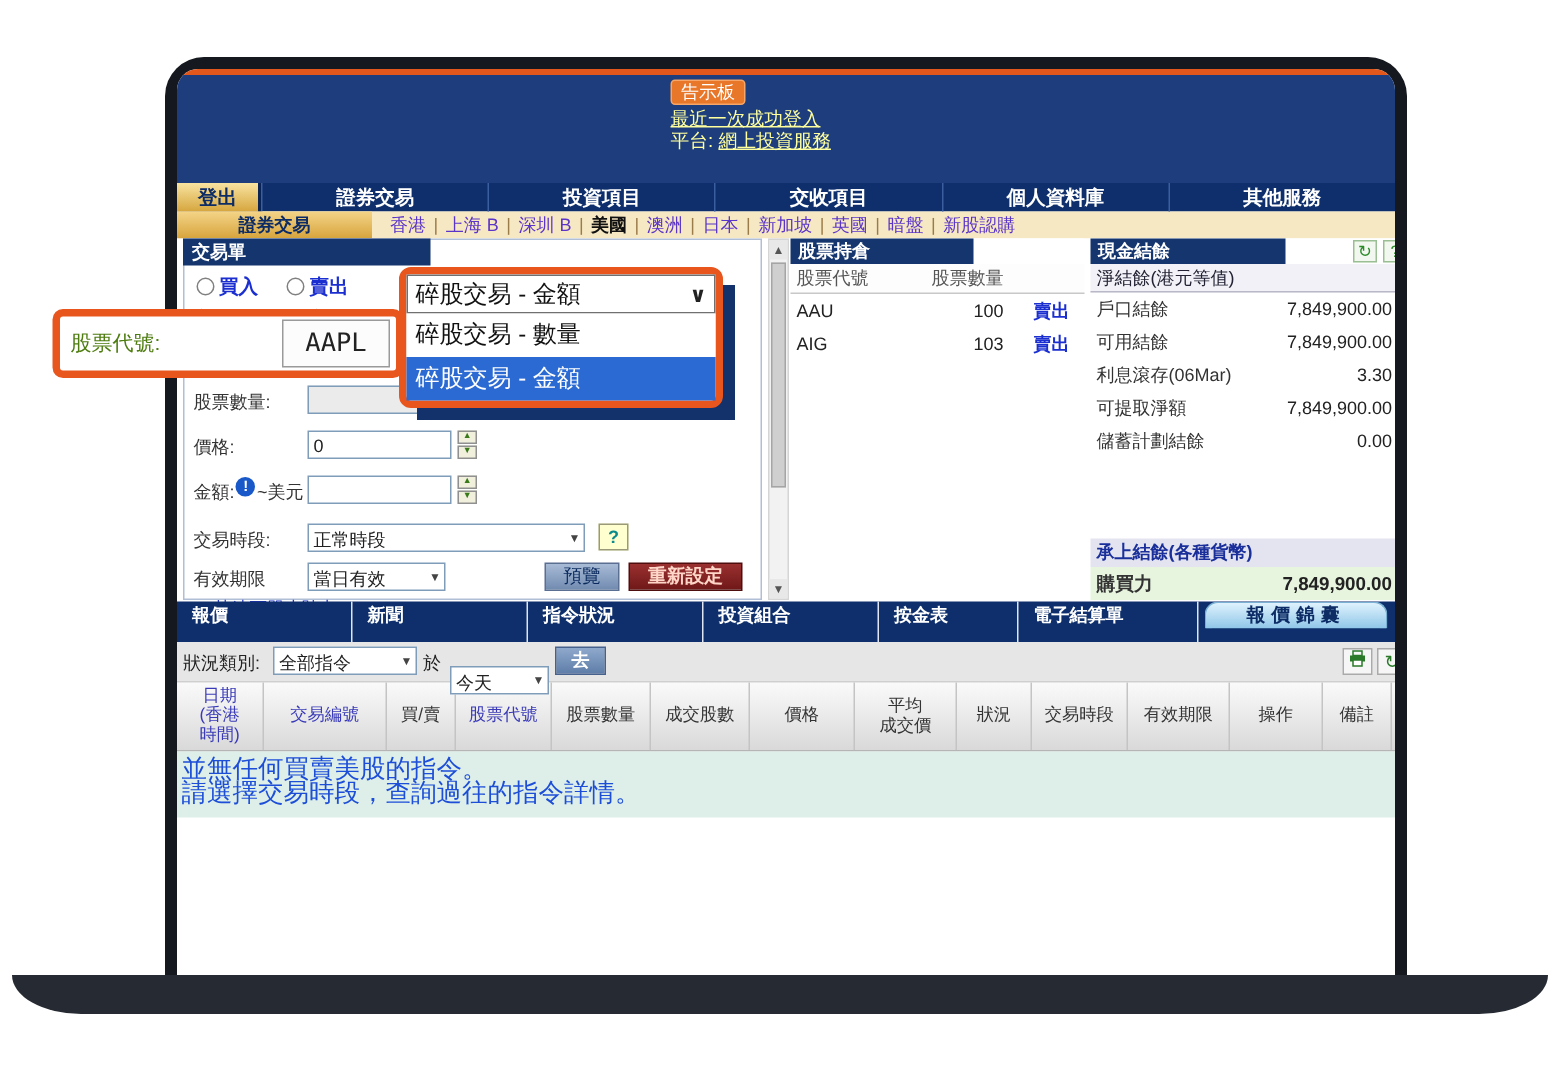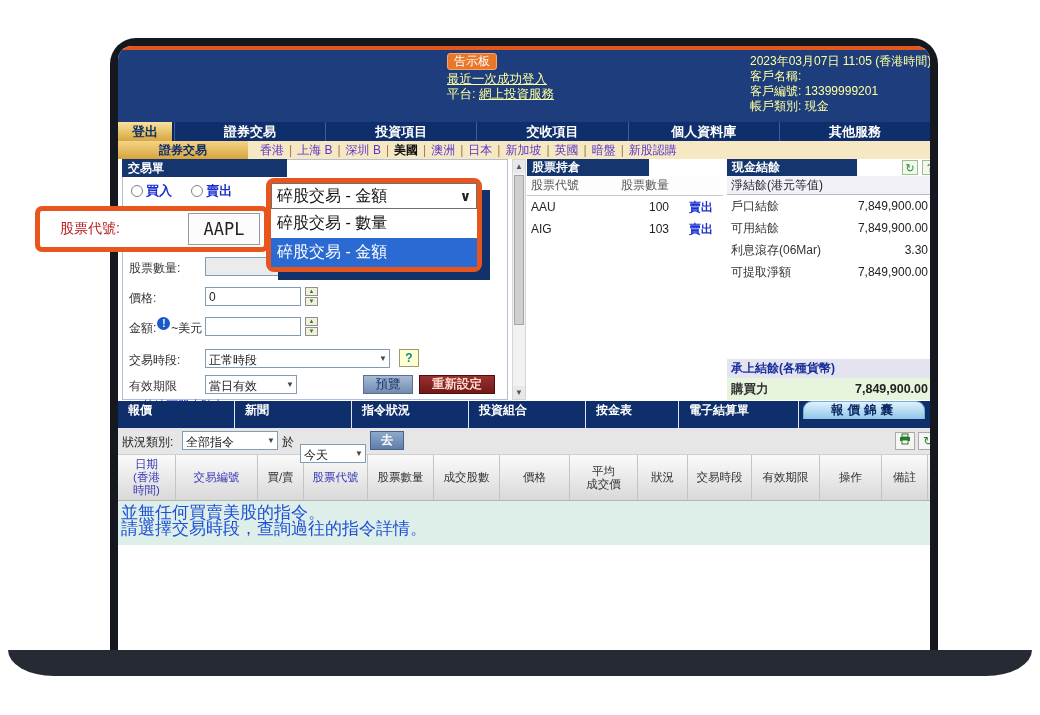--- a/index.html
+++ b/index.html
@@ -142,21 +142,21 @@
   .th.link { color:#3a3ab8; cursor:pointer; }
   .w0{width:58px}.w1{width:82px}.w2{width:46px}.w3{width:64px}.w4{width:66px}.w5{width:66px}
   .w6{width:70px}.w7{width:68px}.w8{width:50px}.w9{width:64px}.w10{width:68px}.w11{width:62px}.w12{width:46px}
 
   .status-area { background:#ddefe8; padding:4px 3px 8px 3px; font-size:17px; color:#1d4ed8; line-height:16px; }
 
   
   .dd-shadow { position:absolute; left:278px; top:190px; width:212px; height:90px; background:#13316b; z-index:24; }
   .callout-stock { position:absolute; left:35px; top:206px; width:234px; height:46px; z-index:25;
     border:5px solid #e8561e; border-radius:7px; background:#fff; display:flex; align-items:center; }
-  .stock-label { flex:1; font-size:14px; color:#b91c1c; padding-left:20px; }
+  .stock-label { flex:1; font-size:14px; color:#4d7c0f; padding-left:7px; }
   .stock-input { width:72px; height:32px; border:1px solid #9a9a9a; margin-right:4px; background:#fcfcfc;
     font-family:"DejaVu Sans Mono","Liberation Mono",monospace; font-size:17px; color:#222;
     display:flex; align-items:center; justify-content:center; }
   .callout-dropdown { position:absolute; left:266px; top:178px; width:216px; z-index:26;
     border:5px solid #e8561e; border-radius:8px; background:#fff; }
   .dd-select { height:26px; border:1px solid #707070; display:flex; align-items:center; font-size:16px;
     color:#111; padding:0 5px; background:#fff; cursor:pointer; }
   .dd-select .chev { margin-left:auto; font-weight:bold; font-size:14px; color:#222; }
   .dd-opt { height:29px; display:flex; align-items:center; font-size:16px; padding:0 6px; cursor:pointer; }
   .dd-opt.plain { background:#fff; color:#111; }
@@ -170,26 +170,20 @@
   <div class="laptop-screen">
     <div class="screen-inner">
 
       <div class="accent-line"></div>
 
       <div class="site-header">
         <div class="header-center">
           <span class="notice-badge">告示板</span>
           <div><span class="hdr-link">最近一次成功登入</span></div>
           <div><span>平台: </span><span class="hdr-link">網上投資服務</span></div>
-        </div>
-        <div class="header-right">
-          <div>2023年03月07日 11:05 (香港時間)</div>
-          <div>客戶名稱:</div>
-          <div>客戶編號: 13399999201</div>
-          <div>帳戶類別: 現金</div>
         </div>
       </div>
 
       <div class="nav-bar">
         <div class="logout-tab">登出</div>
         <div class="nav-tab">證券交易</div>
         <div class="nav-tab">投資項目</div>
         <div class="nav-tab">交收項目</div>
         <div class="nav-tab">個人資料庫</div>
         <div class="nav-tab">其他服務</div>
@@ -286,20 +280,24 @@
               <div class="cash-value">7,849,900.00</div>
             </div>
           <div class="cash-row">
               <div class="cash-label">利息滾存(06Mar)</div>
               <div class="cash-value">3.30</div>
             </div>
           <div class="cash-row">
               <div class="cash-label">可提取淨額</div>
               <div class="cash-value">7,849,900.00</div>
             </div>
+          <div class="cash-row">
+              <div class="cash-label">儲蓄計劃結餘</div>
+              <div class="cash-value">0.00</div>
+            </div>
           <div class="cash-spacer"></div>
           <div class="carry-row">承上結餘(各種貨幣)</div>
           <div class="bp-row">
             <div class="cash-label">購買力</div>
             <div class="cash-value">7,849,900.00</div>
           </div>
         </div>
       </div>
 
       <div class="bottom-tabs">

